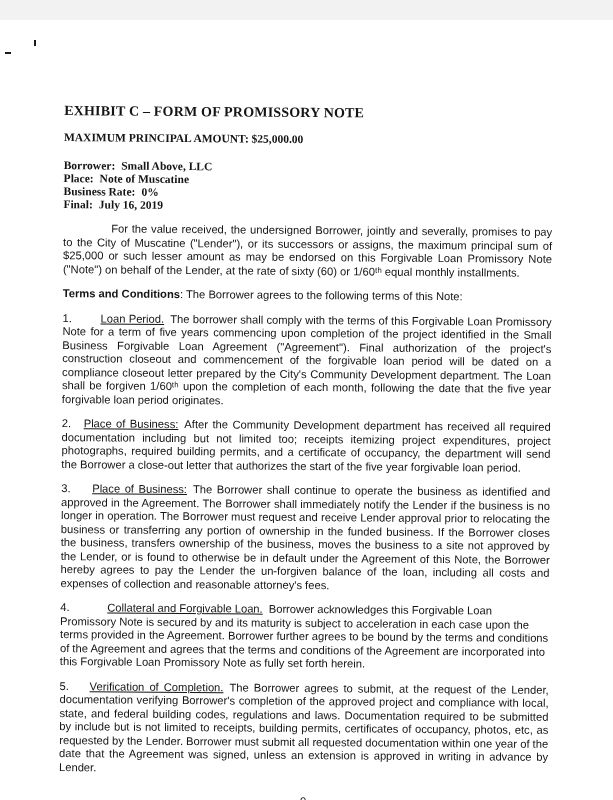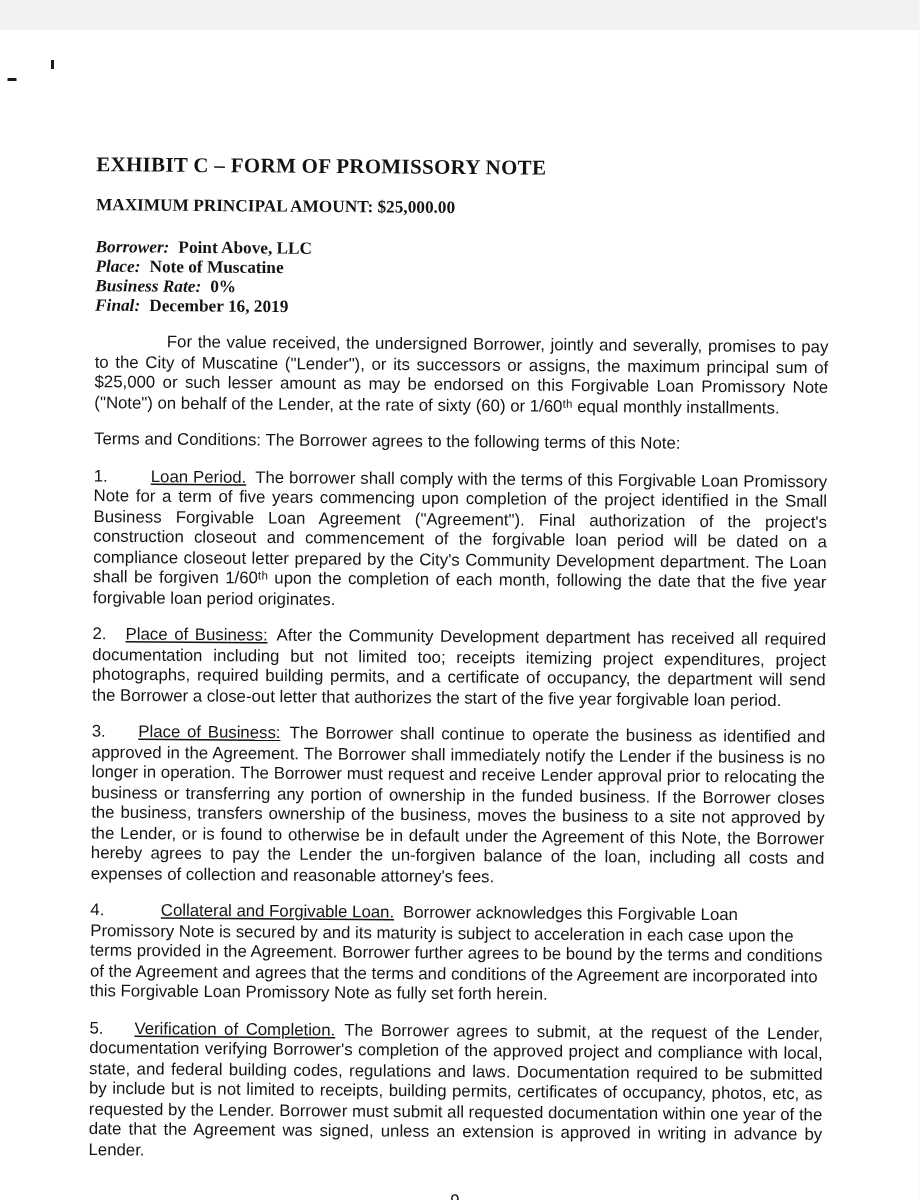--- a/index.html
+++ b/index.html
@@ -43,26 +43,26 @@
     margin:0 0 15px 0;
   }
   .info{margin:0 0 11px 0;}
   .info-line{
     font-family:"Liberation Serif", serif;
     font-weight:bold;
     font-size:11.5px;
     line-height:13px;
     margin:0;
   }
-  .info-label{margin-right:6px;font-style:italic;}
+  .info-label{margin-right:6px;}
   p.body-par{margin:0 0 11px 0;}
   .just{text-align:justify;}
   .intro{text-indent:48px;}
   .terms{margin:0 0 10px 0;}
-  .b{font-weight:normal;}
+  .b{font-weight:bold;}
   .item{margin:0 0 9px 0;}
   .item .num{display:inline-block;}
   .i1 .num{width:38px;}
   .i2 .num{width:22px;}
   .i3 .num{width:31px;}
   .i4 .num{width:47px;}
   .i5 .num{width:30px;}
   .i4{margin-bottom:18px;text-align:left;}
   .heading{text-decoration:underline;margin-right:6px;}
   .pageno{
@@ -77,24 +77,24 @@
   <div class="artifact tick"></div>
   <div class="artifact dash"></div>
 
   <div class="content">
 
     <h1 class="title">EXHIBIT C – FORM OF PROMISSORY NOTE</h1>
 
     <p class="maxp">MAXIMUM PRINCIPAL AMOUNT: $25,000.00</p>
 
     <div class="info">
-      <p class="info-line"><span class="info-label">Borrower:</span><span>Point Above, LLC</span></p>
+      <p class="info-line"><span class="info-label">Borrower:</span><span>Small Above, LLC</span></p>
       <p class="info-line"><span class="info-label">Place:</span><span>Note of Muscatine</span></p>
       <p class="info-line"><span class="info-label">Business Rate:</span><span>0%</span></p>
-      <p class="info-line"><span class="info-label">Final:</span><span>December 16, 2019</span></p>
+      <p class="info-line"><span class="info-label">Final:</span><span>July 16, 2019</span></p>
     </div>
 
     <p class="body-par intro just">For the value received, the undersigned Borrower, jointly and severally, promises to pay to the City of Muscatine ("Lender"), or its successors or assigns, the maximum principal sum of $25,000 or such lesser amount as may be endorsed on this Forgivable Loan Promissory Note ("Note") on behalf of the Lender, at the rate of sixty (60) or 1/60ᵗʰ equal monthly installments.</p>
 
     <p class="body-par terms"><span class="b">Terms and Conditions</span><span>: The Borrower agrees to the following terms of this Note:</span></p>
 
     <p class="body-par item i1 just"><span class="num">1.</span><span class="heading">Loan Period.</span><span>The borrower shall comply with the terms of this Forgivable Loan Promissory Note for a term of five years commencing upon completion of the project identified in the Small Business Forgivable Loan Agreement ("Agreement"). Final authorization of the project's construction closeout and commencement of the forgivable loan period will be dated on a compliance closeout letter prepared by the City's Community Development department. The Loan shall be forgiven 1/60ᵗʰ upon the completion of each month, following the date that the five year forgivable loan period originates.</span></p>
 
     <p class="body-par item i2 just"><span class="num">2.</span><span class="heading">Place of Business:</span><span>After the Community Development department has received all required documentation including but not limited too; receipts itemizing project expenditures, project photographs, required building permits, and a certificate of occupancy, the department will send the Borrower a close-out letter that authorizes the start of the five year forgivable loan period.</span></p>
 

